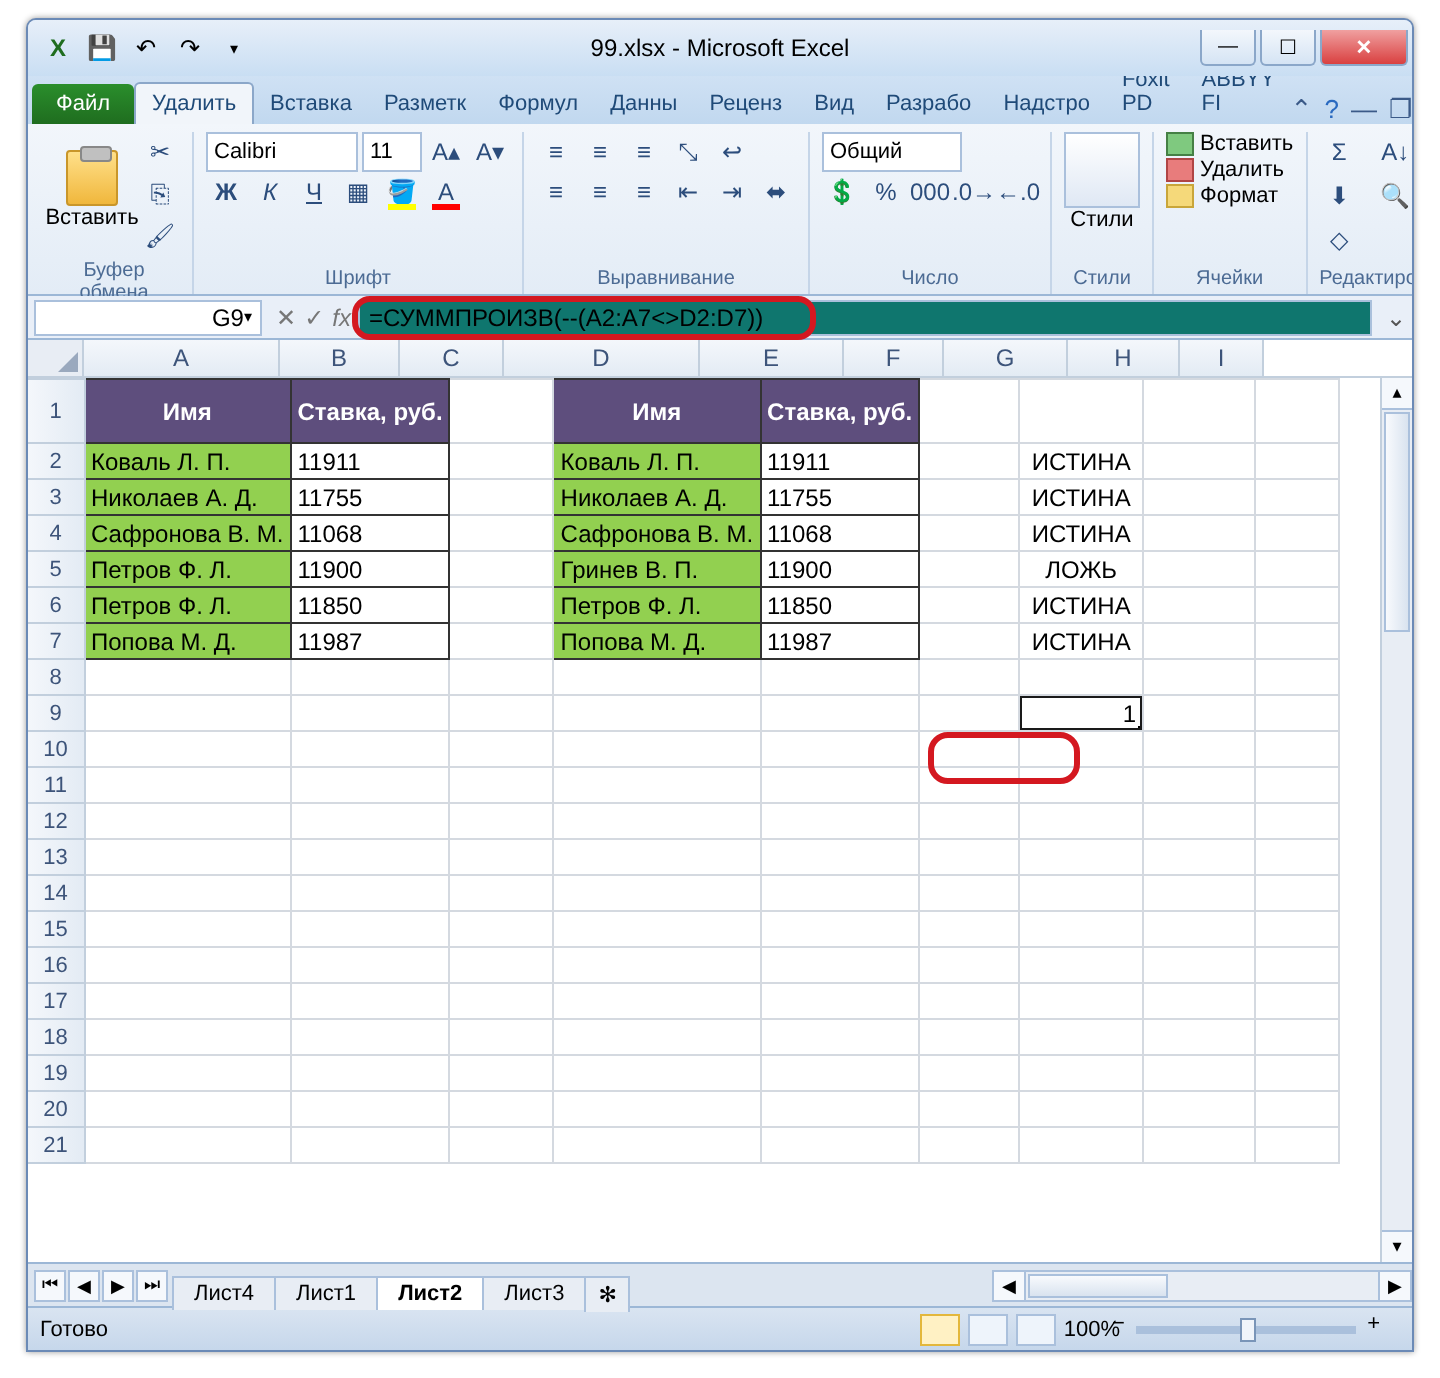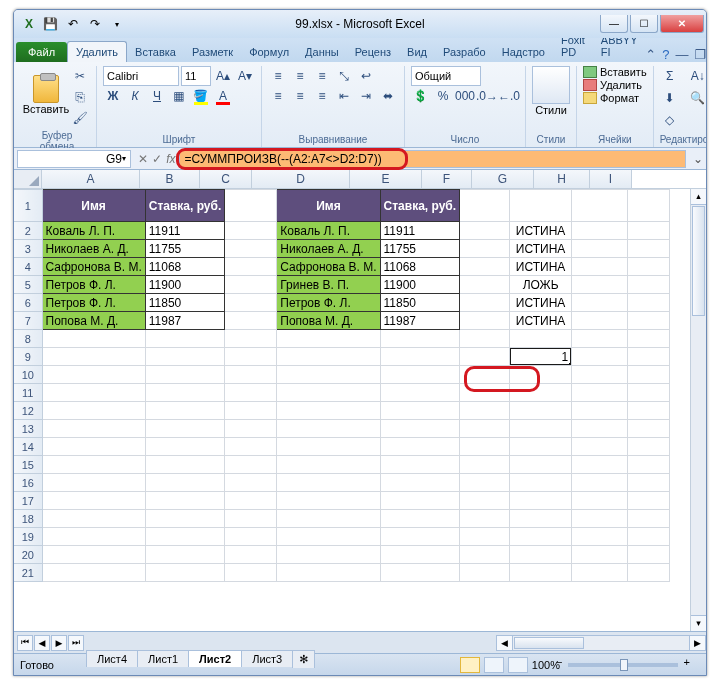--- a/index.html
+++ b/index.html
@@ -38,21 +38,21 @@
   .cellsrow{display:flex;flex-direction:column;gap:1px;}
   .cellsrow .crow{display:flex;align-items:center;gap:3px;font-size:11px;}
   .crow .cicon{width:14px;height:12px;}
   .editcol{display:flex;gap:8px;}
   .edcol{display:flex;flex-direction:column;gap:2px;}
   
   
   .fbar-wrap{display:flex;align-items:center;background:#e9eff8;border-bottom:1px solid #9cb7d6;height:22px;font-size:12px;}
   .namebox{width:114px;border:1px solid #aac0dc;background:#fff;margin:0 3px;padding:1px 4px;display:flex;align-items:center;justify-content:flex-end;}
   .fbar-btns{display:flex;gap:4px;padding:0 4px;color:#777;}
-  .fbar{flex:1;background:#fdba74;border:1px solid #aac0dc;margin-right:4px;padding:1px 4px;position:relative;}
+  .fbar{flex:1;background:#0f766e;border:1px solid #aac0dc;margin-right:4px;padding:1px 4px;position:relative;}
   .fbar-highlight{position:absolute;left:-4px;top:-3px;height:22px;width:232px;border:3px solid #d41820;border-radius:9px;pointer-events:none;}
   .fbar-expand{width:16px;text-align:center;color:#555;}
 
   
   .grid-area{flex:1;display:flex;flex-direction:column;background:#fff;overflow:hidden;}
   .colheads{display:flex;border-bottom:1px solid #c2cfdd;}
   .rowhead-spacer{width:28px;background:#e8edf4;border-right:1px solid #c2cfdd;position:relative;}
   .rowhead-spacer::after{content:"";position:absolute;right:2px;bottom:2px;border:5px solid transparent;border-right-color:#9aa9be;border-bottom-color:#9aa9be;}
   .colhead{background:linear-gradient(#f4f7fb,#e3ebf4);border-right:1px solid #c2cfdd;text-align:center;font-size:12px;color:#3d547a;height:18px;line-height:18px;}
   .gridbody{flex:1;overflow:auto;position:relative;}
@@ -66,21 +66,21 @@
   .ctr{text-align:center;}
   .selcell{position:relative;}
   .selcell::after{content:"";position:absolute;inset:-1px;border:2px solid #1a1a1a;pointer-events:none;}
   .selcell .fillh{position:absolute;right:-3px;bottom:-3px;width:5px;height:5px;background:#000;}
   .result-highlight{position:absolute;border:3px solid #d41820;border-radius:10px;pointer-events:none;}
 
   
   .sheettabs{height:22px;background:#dce5f0;border-top:1px solid #9cb7d6;display:flex;align-items:center;font-size:11px;}
   .navbtns{display:flex;gap:1px;padding:0 3px;}
   .navbtn{width:16px;height:16px;border:1px solid #aac0dc;background:#f5f8fc;display:flex;align-items:center;justify-content:center;font-size:9px;}
-  .stab{padding:2px 10px;background:#e8edf4;border:1px solid #aac0dc;border-bottom:none;margin-left:-1px;position:relative;top:16px;}
+  .stab{padding:2px 10px;background:#e8edf4;border:1px solid #aac0dc;border-bottom:none;margin-left:-1px;position:relative;top:4px;}
   .stab.active{background:#fff;font-weight:bold;}
   .hscroll{margin-left:auto;width:210px;height:16px;border:1px solid #aac0dc;background:#e8edf4;display:flex;}
   .hscroll .arrow{width:16px;background:#f5f8fc;border-right:1px solid #aac0dc;text-align:center;font-size:9px;line-height:14px;}
   .hscroll .arrow:last-child{border-left:1px solid #aac0dc;border-right:none;}
   .hscroll .thumb{width:70px;background:linear-gradient(#f8fafd,#d9e3ef);border:1px solid #aac0dc;margin:1px;}
 
   
   .statusbar{height:22px;background:linear-gradient(#d9e4f1,#c6d7eb);border-top:1px solid #9cb7d6;display:flex;align-items:center;font-size:11px;padding:0 6px;}
   .viewbtns{margin-left:auto;display:flex;align-items:center;gap:4px;}
   .vbtn{width:20px;height:16px;border:1px solid #aac0dc;background:#eef4fb;}

